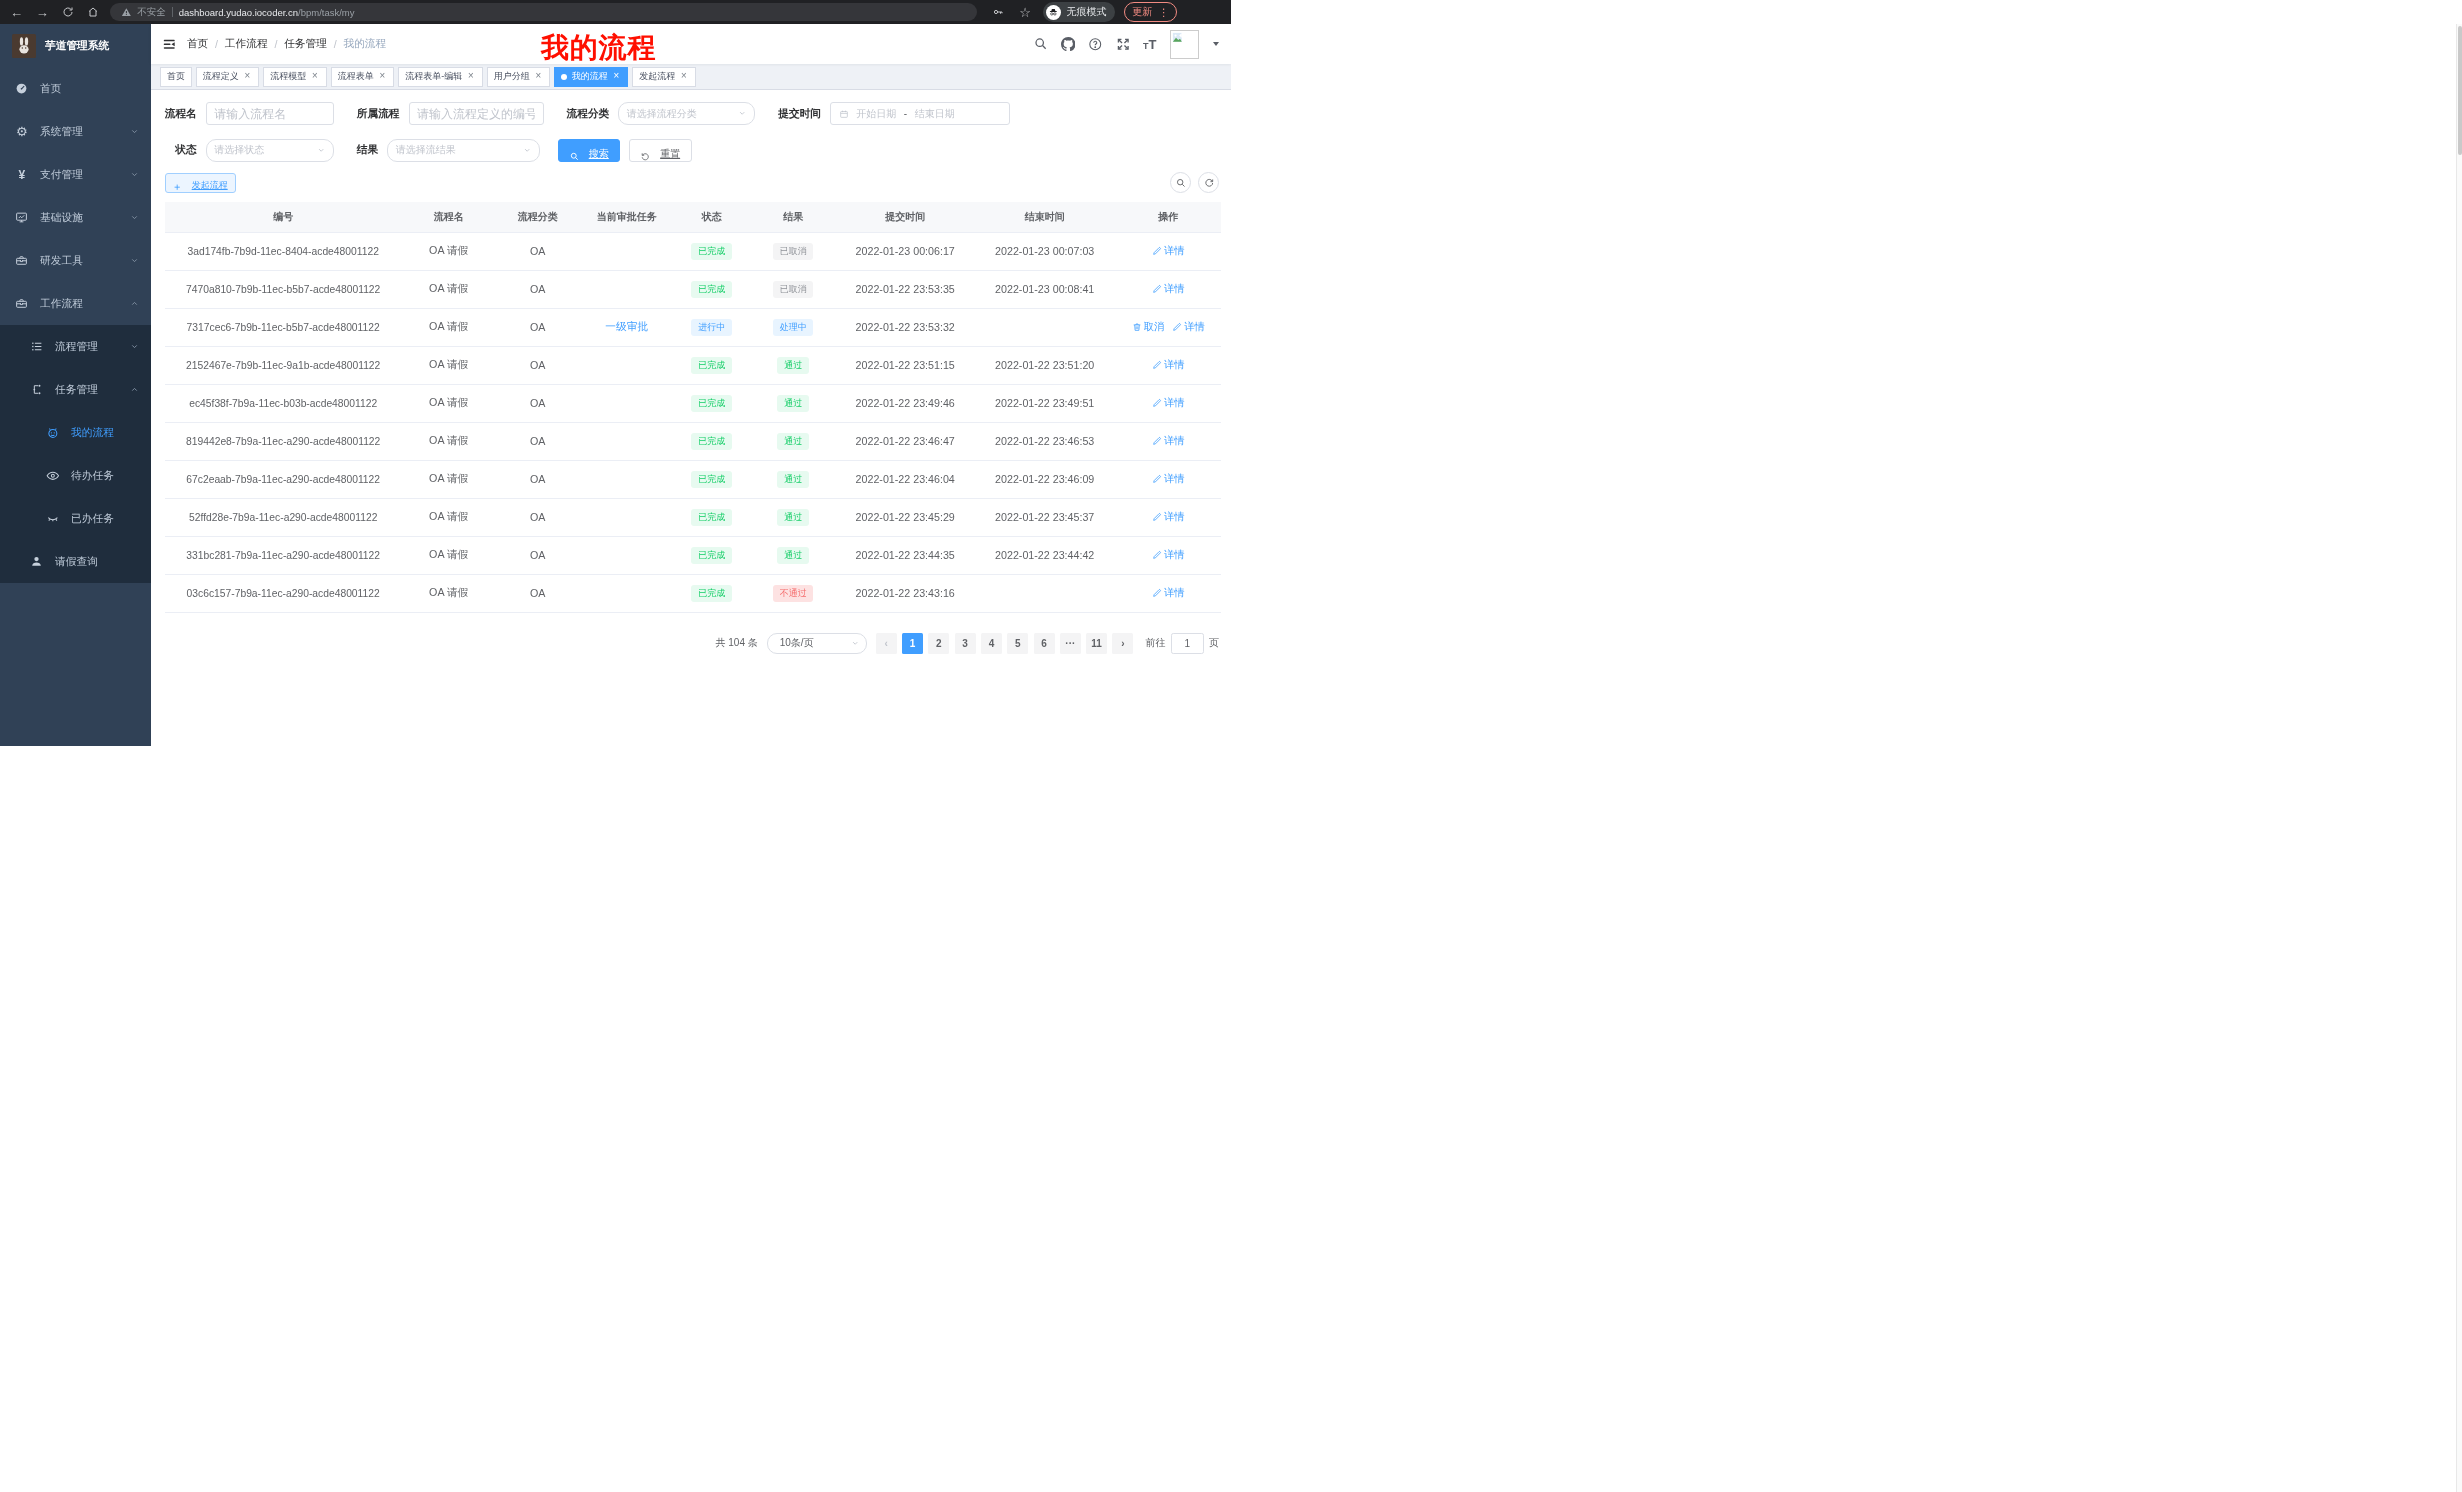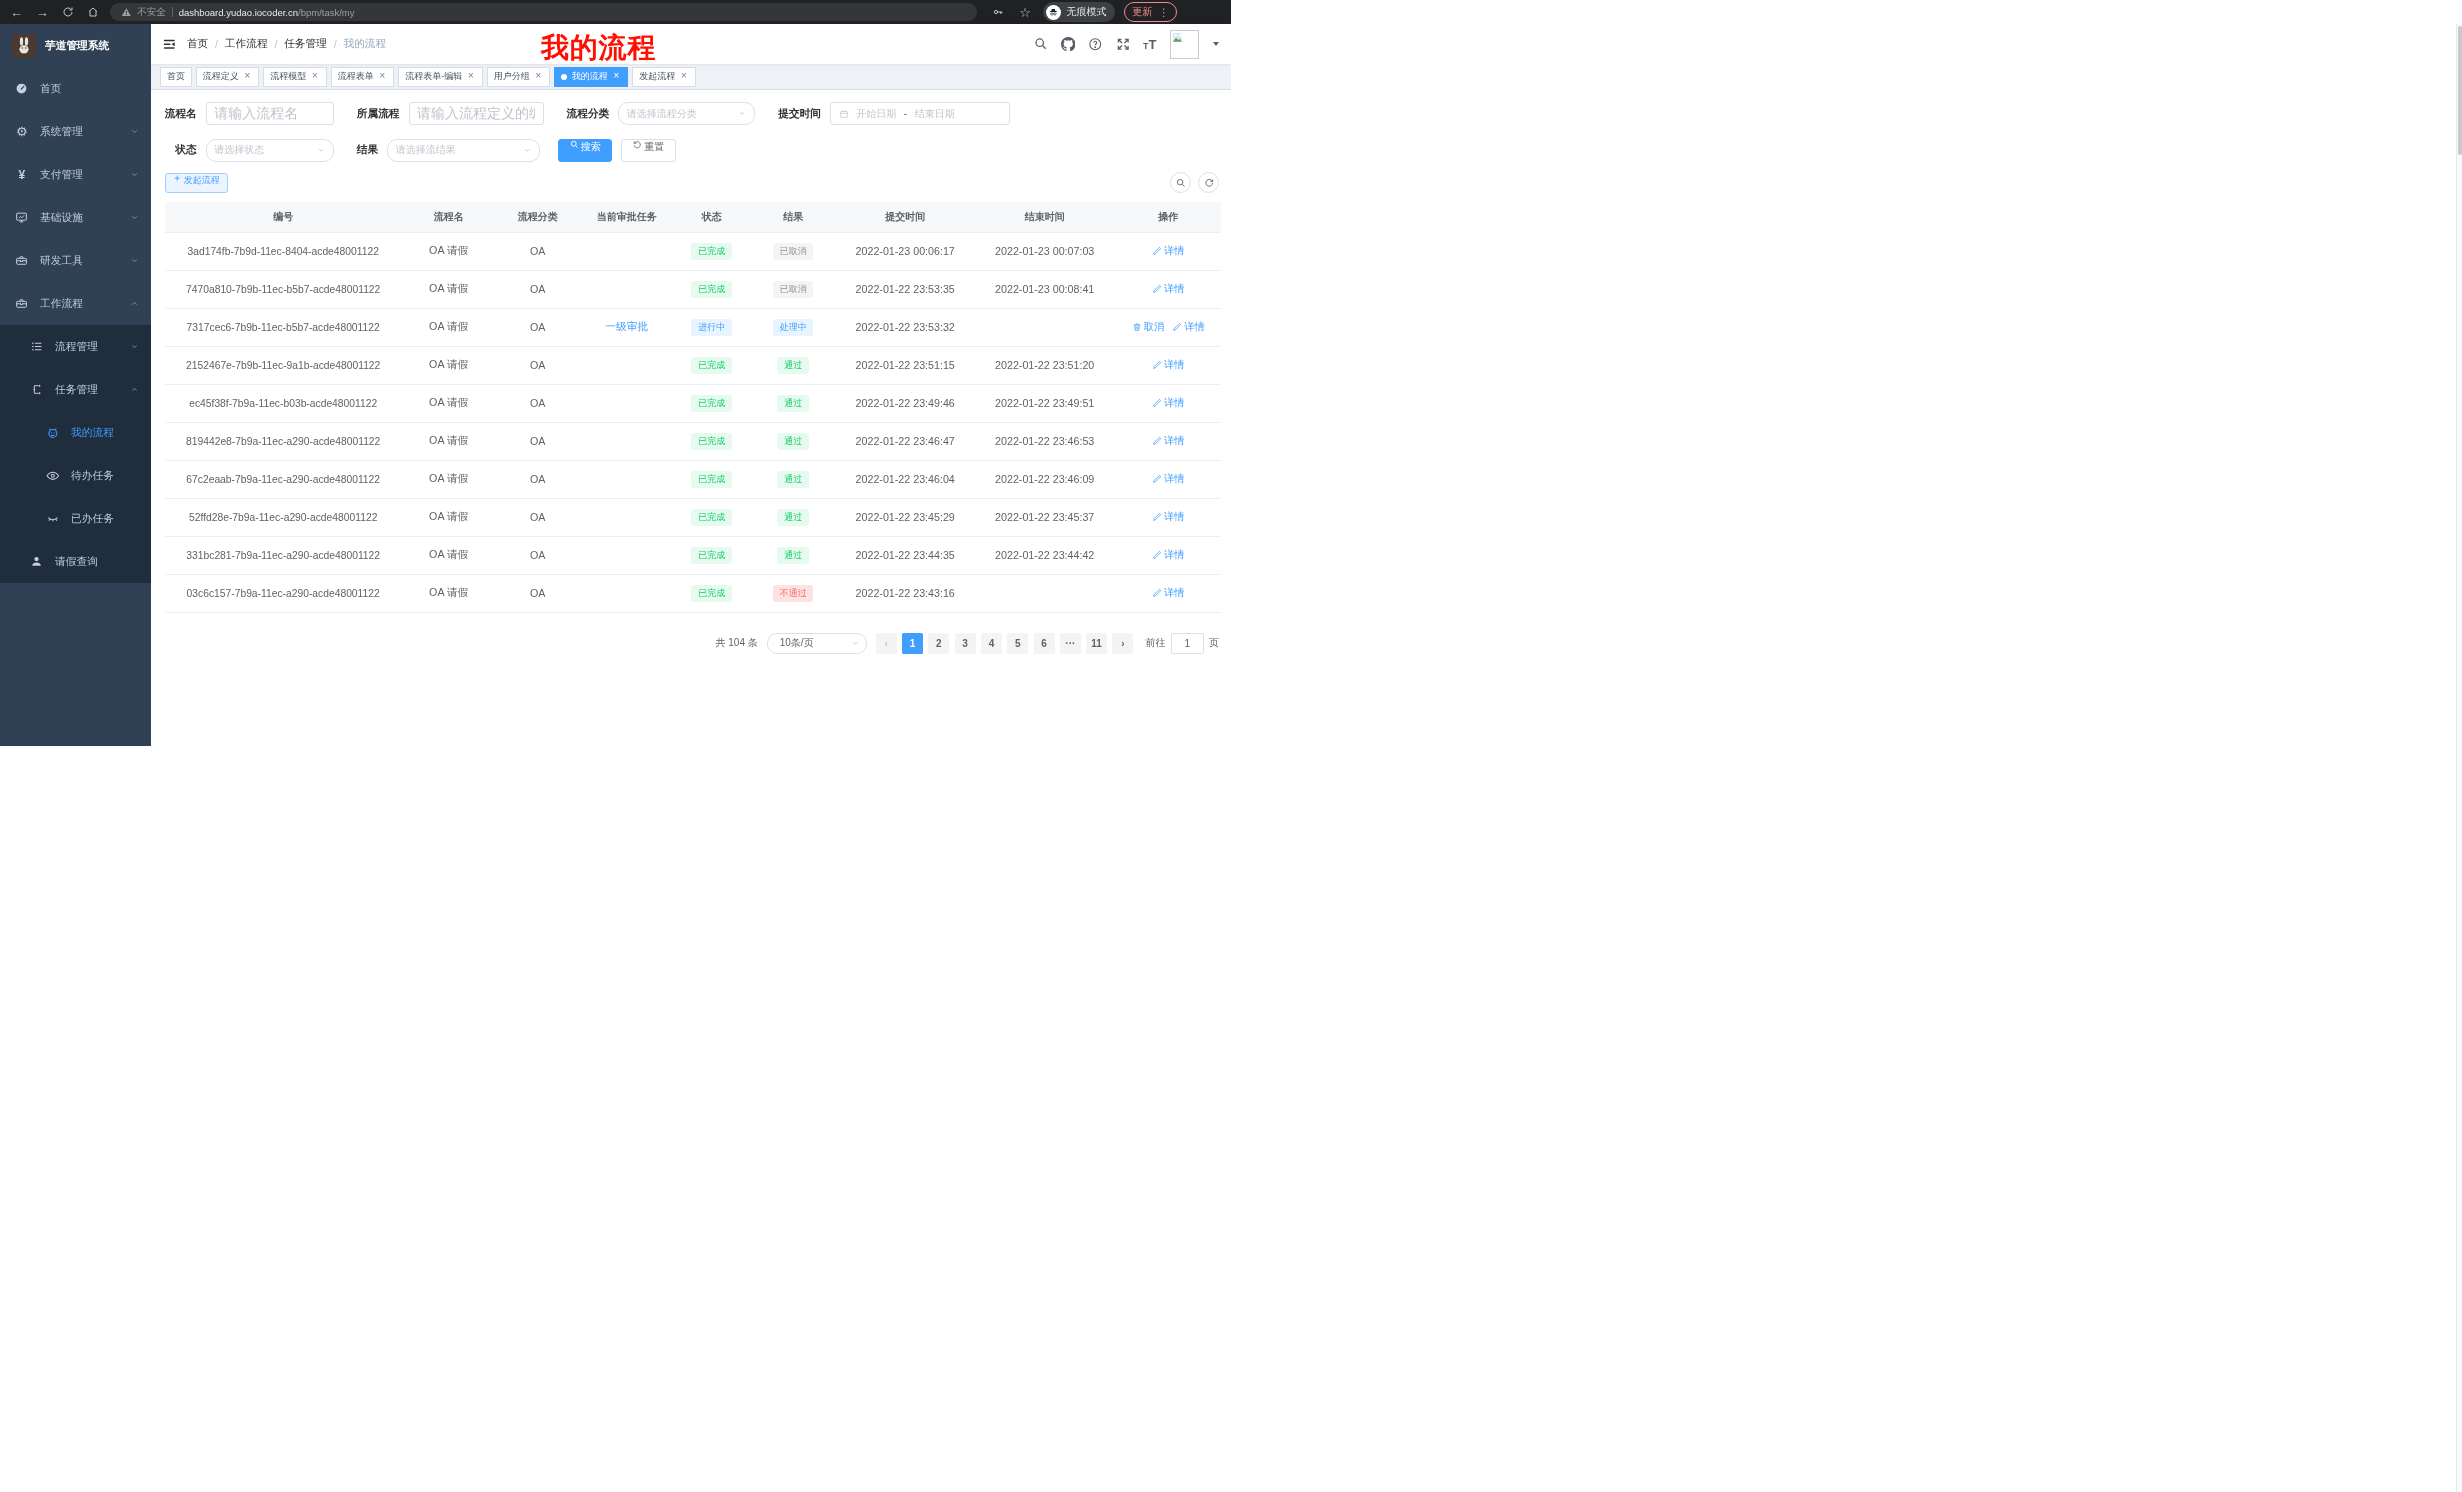--- a/index.html
+++ b/index.html
@@ -57,27 +57,27 @@
   .tag.active { background:#409eff; border-color:#409eff; color:#fff; }
   .tag.active .close { color:#fff; }
   .tag .dot { width:6px; height:6px; border-radius:50%; background:#fff; display:inline-block; margin-right:1.5px; }
 
   
   .content { flex:1; padding:12px 12px 0 13.7px; position:relative; background:#fff; overflow:hidden; }
   .filter-row { display:flex; align-items:center; margin-bottom:13.7px; }
   .f-label { font-weight:700; color:#303133; margin-right:9px; white-space:nowrap; }
   .f-item { display:flex; align-items:center; margin-right:23px; }
   .inp, .sel, .date-range { height:23px; border:0.8px solid #dcdfe6; border-radius:3px; background:#fff; display:flex; align-items:center; padding:0 7.6px; color:#c0c4cc; font-size:10px; }
-  .inp input { border:none; outline:none; width:100%; font-size:14px; color:#606266; font-family:Liberation Serif, serif; }
+  .inp input { border:none; outline:none; width:100%; font-size:12px; color:#606266; font-family:Liberation Sans, sans-serif; }
   .inp input::placeholder { color:#c0c4cc; }
   .inp { width:128px; }
   .sel { width:128px; justify-content:space-between; cursor:pointer;border-radius:10px; }
   .date-range { width:180px; gap:7.6px; justify-content:flex-start; cursor:pointer; }
   .date-range .dash { color:#606266; }
-  .btn { height:23px; border-radius:3px; display:inline-flex; align-items:flex-start; justify-content:center; gap:2px; font-size:10px; cursor:pointer; border:0.8px solid #dcdfe6; background:#fff; color:#606266; padding:0 10.7px; }
+  .btn { height:23px; border-radius:3px; display:inline-flex; align-items:flex-end; justify-content:center; gap:10px; font-size:10px; cursor:pointer; border:0.8px solid #dcdfe6; background:#fff; color:#606266; padding:0 10.7px;text-decoration:underline; }
   .btn-primary { background:#409eff; border-color:#409eff; color:#fff; }
   .btn-plain { height:20px; background:#ecf5ff; border:0.8px solid #a0cfff; color:#409eff; font-size:9px; padding:0 7.6px; border-radius:3px; }
   .toolbar-row { display:flex; align-items:center; margin-top:1.5px; }
   .circ-btns { margin-left:auto; display:flex; gap:6.8px; }
   .circ { width:21px; height:21px; border-radius:50%; border:0.8px solid #dcdfe6; background:#fff; display:flex; align-items:center; justify-content:center; color:#606266; cursor:pointer; }
 
   
   table { border-collapse:collapse; width:100%; margin-top:9px; table-layout:fixed; }
   thead th { background:#f7f8fa; height:30px; font-weight:700; color:#606266; font-size:10px; text-align:center; }
   tbody td { height:38px; border-bottom:0.8px solid #ebeef5; text-align:center; font-size:10.7px; color:#606266; overflow:hidden; white-space:nowrap; }

